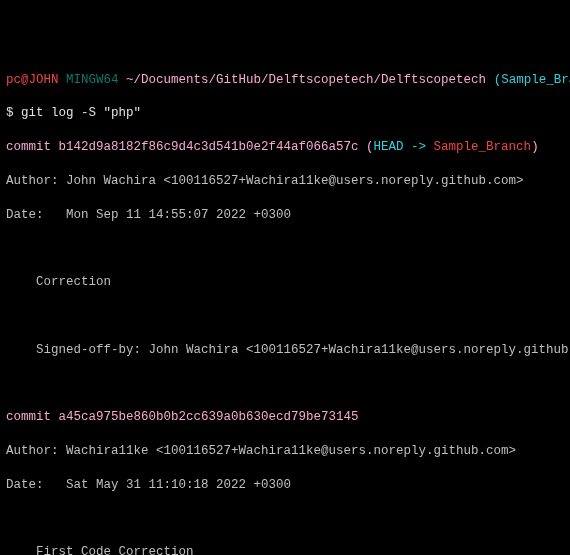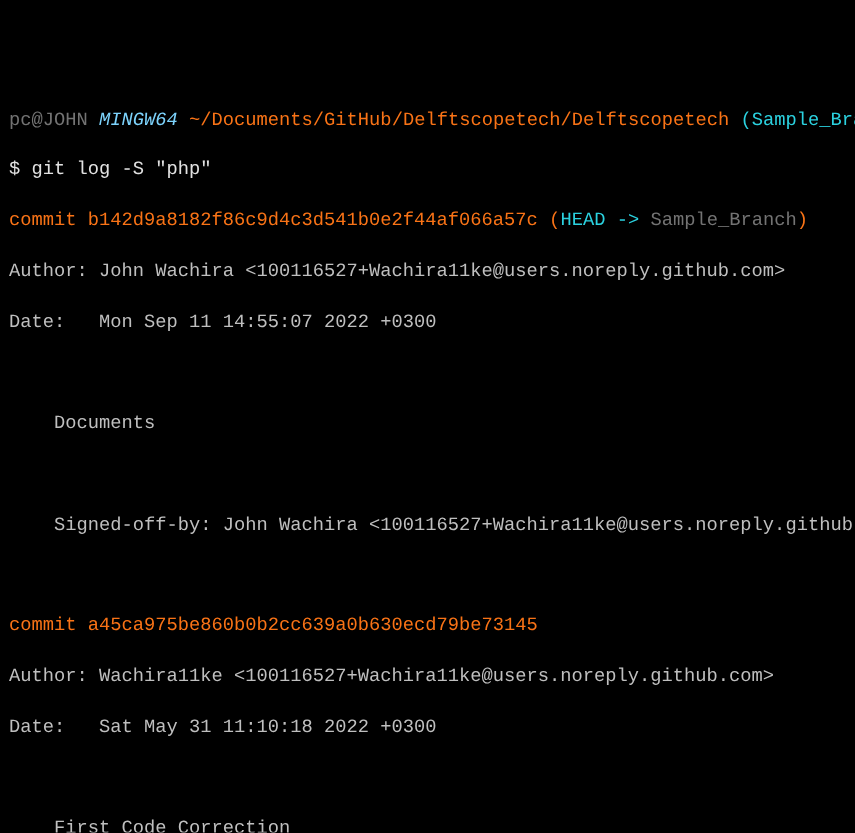--- a/index.html
+++ b/index.html
@@ -8,40 +8,40 @@
       font-family: Consolas, 'Courier New', monospace;
       font-size: 12.5px;
       line-height: 1.35;
       color: #bfbfbf;
       padding: 4px 6px;
       width: 570px;
       height: 555px;
       overflow: hidden;
       white-space: pre;
     }
-    .green { color: #737373; }
-    .magenta { color: #7dd3fc; font-style: italic; }
-    .yellow { color: #f97316; }
+    .green { color: #ef4444; }
+    .magenta { color: #0f766e; }
+    .yellow { color: #f9a8d4; }
     .cyan { color: #2bd2e0; }
     .white { color: #e2e2e2; }
     .line { display: block; }
     .blank { display: block; height: 1.35em; }
   </style>
 </head>
 <body>
 
 
 
 <span class="line"><span class="green">pc@JOHN</span> <span class="magenta">MINGW64</span> <span class="yellow">~/Documents/GitHub/Delftscopetech/Delftscopetech</span> <span class="cyan">(Sample_Branch)</span></span>
 <span class="line white">$ git log -S "php"</span>
 <span class="line"><span class="yellow">commit </span><span class="yellow">b142d9a8182f86c9d4c3d541b0e2f44af066a57c</span><span class="yellow"> (</span><span class="cyan">HEAD -&gt; </span><span class="green">Sample_Branch</span><span class="yellow">)</span></span>
 <span class="line">Author: John Wachira &lt;100116527+Wachira11ke@users.noreply.github.com&gt;</span>
 <span class="line">Date:   Mon Sep 11 14:55:07 2022 +0300</span>
 <span class="blank"></span>
-<span class="line">    Documents</span>
+<span class="line">    Correction</span>
 <span class="blank"></span>
 <span class="line">    Signed-off-by: John Wachira &lt;100116527+Wachira11ke@users.noreply.github.com&gt;</span>
 <span class="blank"></span>
 <span class="line"><span class="yellow">commit </span><span class="yellow">a45ca975be860b0b2cc639a0b630ecd79be73145</span></span>
 <span class="line">Author: Wachira11ke &lt;100116527+Wachira11ke@users.noreply.github.com&gt;</span>
 <span class="line">Date:   Sat May 31 11:10:18 2022 +0300</span>
 <span class="blank"></span>
 <span class="line">    First Code Correction</span>
 
 

